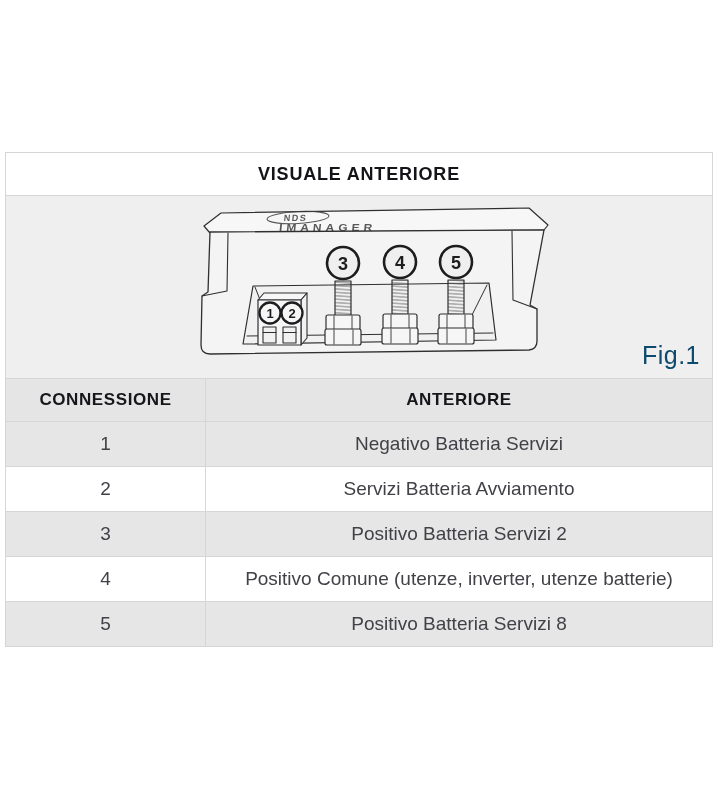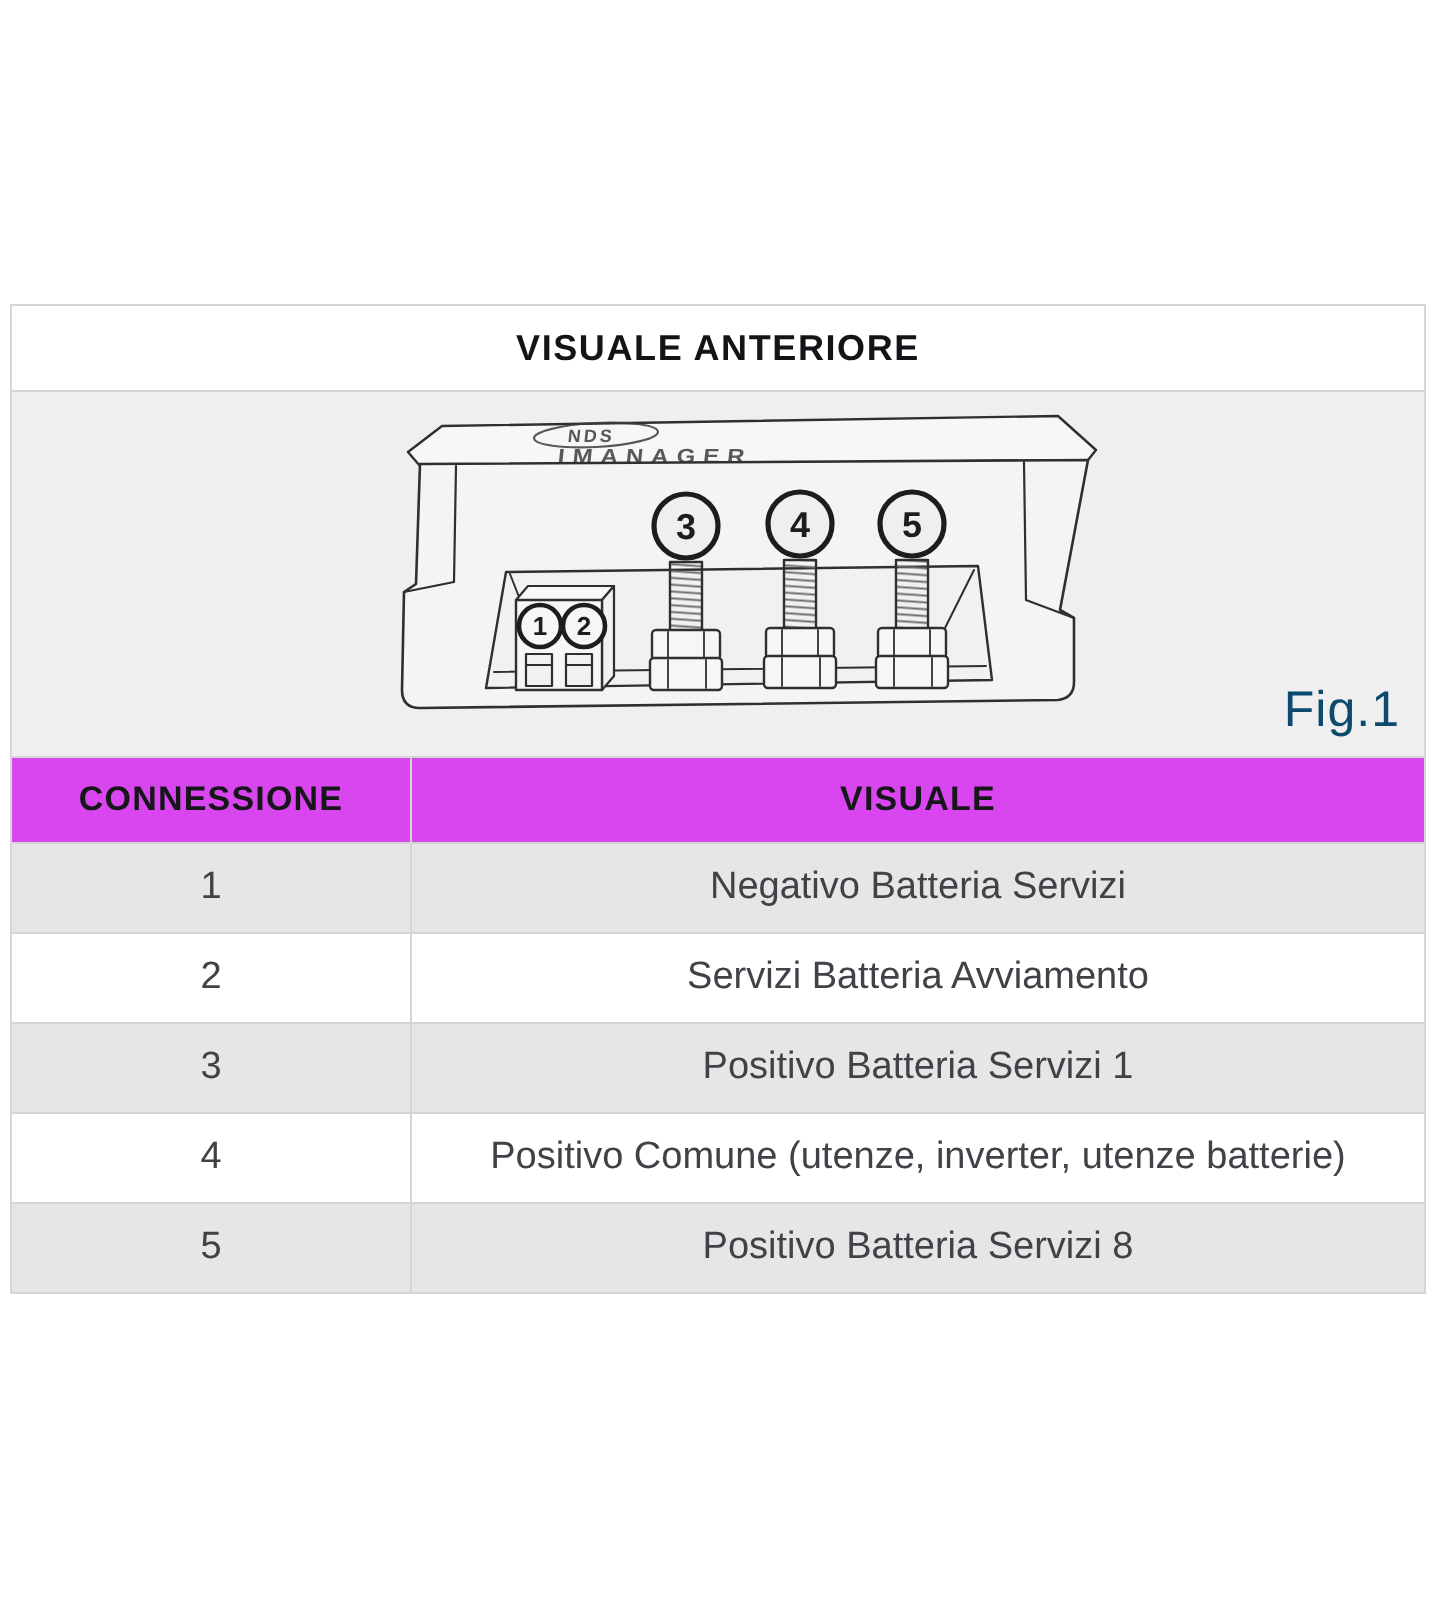--- a/index.html
+++ b/index.html
@@ -50,21 +50,21 @@
     text-align: center;
     vertical-align: middle;
     padding: 0 6px;
     overflow: hidden;
     white-space: nowrap;
   }
   .conn-table th {
     height: 42px;
     font-size: 17px; font-weight: 800; color: #17161b;
     letter-spacing: 0.6px;
-    background: #d946ef;
+    background: #e5e5e5;
   }
   .conn-table td {
     height: 44px;
     font-size: 19px; font-weight: 400; color: #424147;
   }
   .conn-table tr.alt td { background: #e6e6e6; }
   .col-connection { width: 200px; }
 </style>
 </head>
 <body>
@@ -167,35 +167,35 @@
   </div>
 
   <table class="conn-table">
     <colgroup>
         <col class="col-connection">
         <col>
       </colgroup>
     <thead>
       <tr>
         <th>CONNESSIONE</th>
-        <th>VISUALE</th>
+        <th>ANTERIORE</th>
       </tr>
     </thead>
     <tbody>
       <tr class="alt">
         <td>1</td>
         <td>Negativo Batteria Servizi</td>
       </tr>
       <tr>
         <td>2</td>
         <td>Servizi Batteria Avviamento</td>
       </tr>
       <tr class="alt">
         <td>3</td>
-        <td>Positivo Batteria Servizi 1</td>
+        <td>Positivo Batteria Servizi 2</td>
       </tr>
       <tr>
         <td>4</td>
         <td>Positivo Comune (utenze, inverter, utenze batterie)</td>
       </tr>
       <tr class="alt">
         <td>5</td>
         <td>Positivo Batteria Servizi 8</td>
       </tr>
     </tbody>

